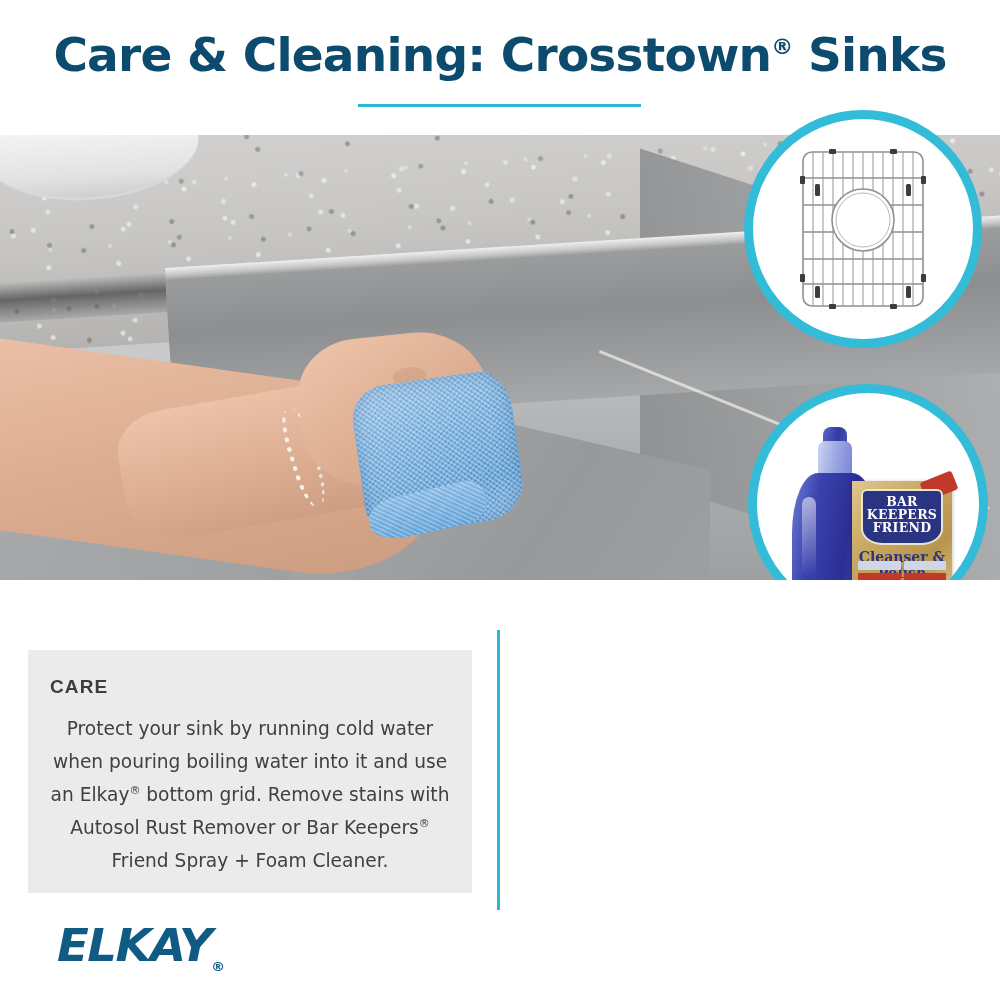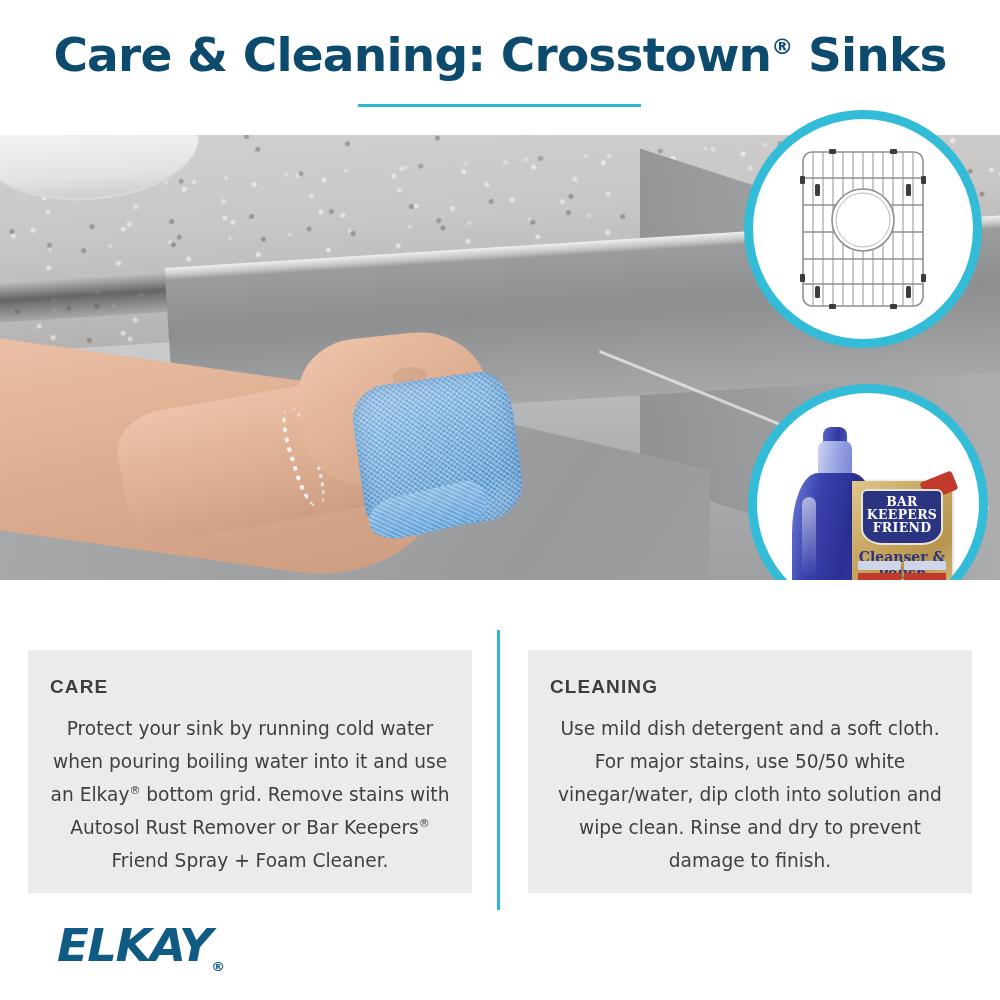--- a/index.html
+++ b/index.html
@@ -521,21 +521,17 @@
 </div>
 
 <div class="panels">
   <div class="divider"></div>
 
   <div class="panel panel-care">
     <div class="panel-heading">CARE</div>
     <div class="panel-body"><span>Protect your sink by running cold water when pouring boiling water into it and use an Elkay</span><span class="reg">®</span><span> bottom grid. Remove stains with Autosol Rust Remover or Bar Keepers</span><span class="reg">®</span><span> Friend Spray + Foam Cleaner.</span></div>
   </div>
 
-  <div class="panel panel-cleaning">
-    <div class="panel-heading">CLEANING</div>
-    <div class="panel-body">Use mild dish detergent and a soft cloth. For major stains, use 50/50 white vinegar/water, dip cloth into solution and wipe clean. Rinse and dry to prevent damage to finish.</div>
-  </div>
 </div>
 
 <div class="footer">
   <div class="elkay-logo"><span>ELKAY</span><span class="reg">®</span></div>
 </div>
 
 </body></html>

